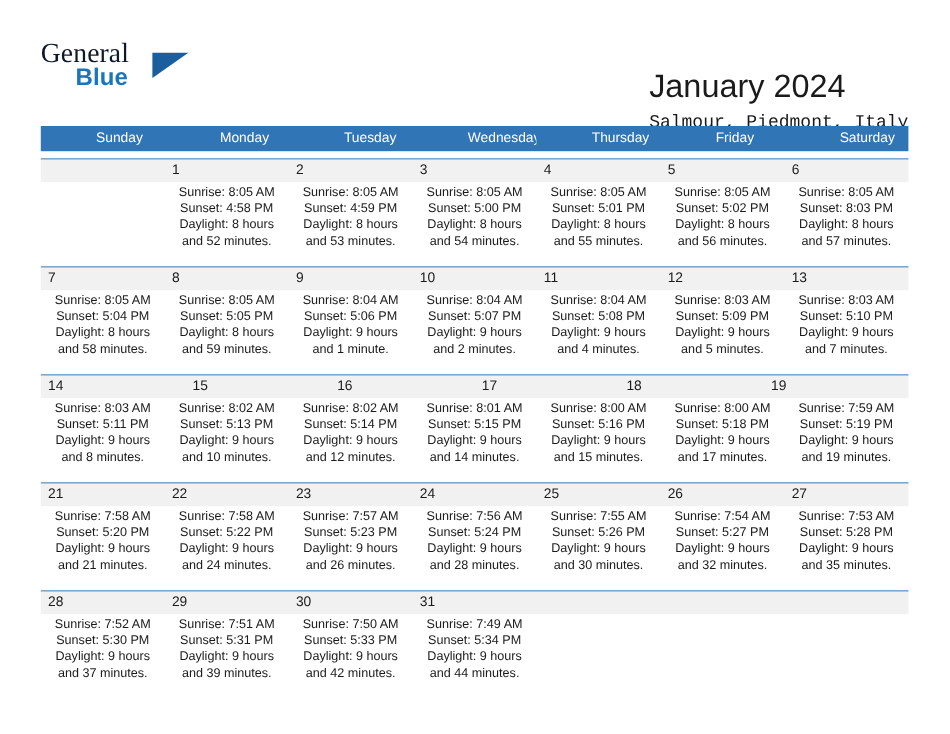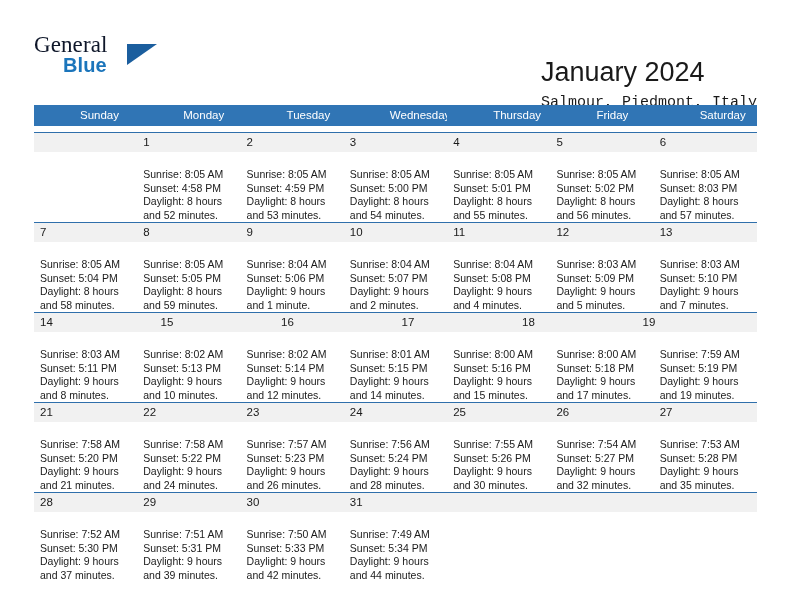--- a/index.html
+++ b/index.html
@@ -141,25 +141,26 @@
   }
 
   .details-row {
     display: flex;
     width: 100%;
     background: #ffffff;
     height: 64px;
   }
   .detail-cell {
     flex: 1 1 0;
-    padding: 16px 6px 0 6px;
+    padding: 2px 6px 0 6px;
     box-sizing: border-box;
     font-size: 10.5px;
     line-height: 13.6px;
     color: #1a1a1a;
+    text-align: center;
   }
   .detail-line {
     white-space: nowrap;
   }
 </style>
 </head>
 <body>
 
 <div class="page">
 

